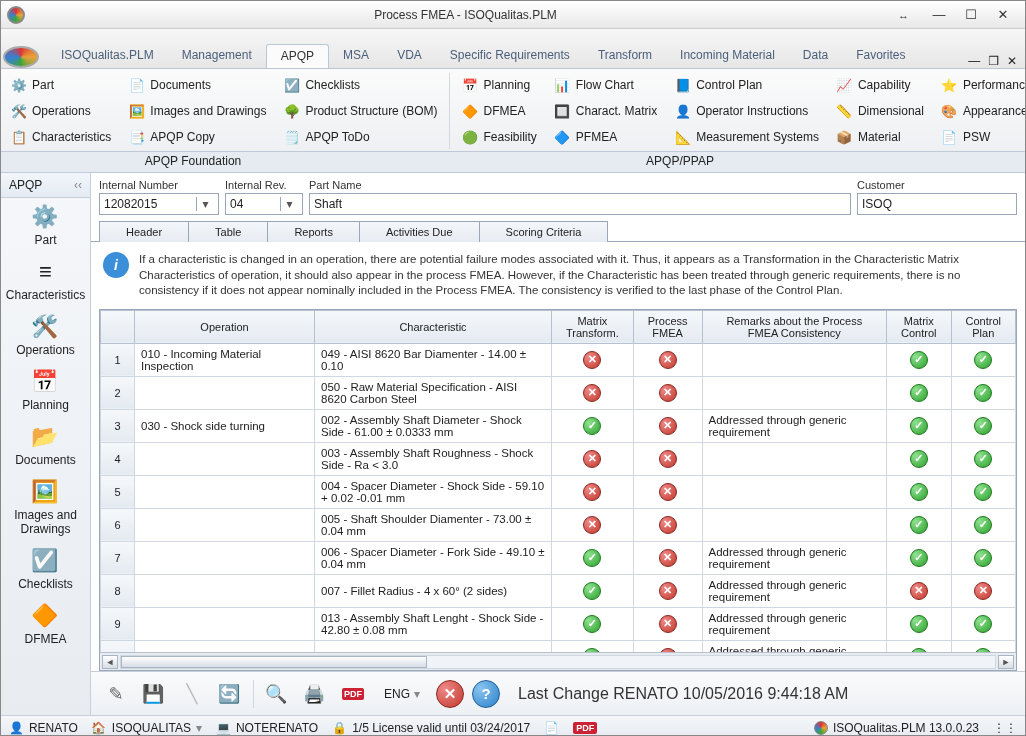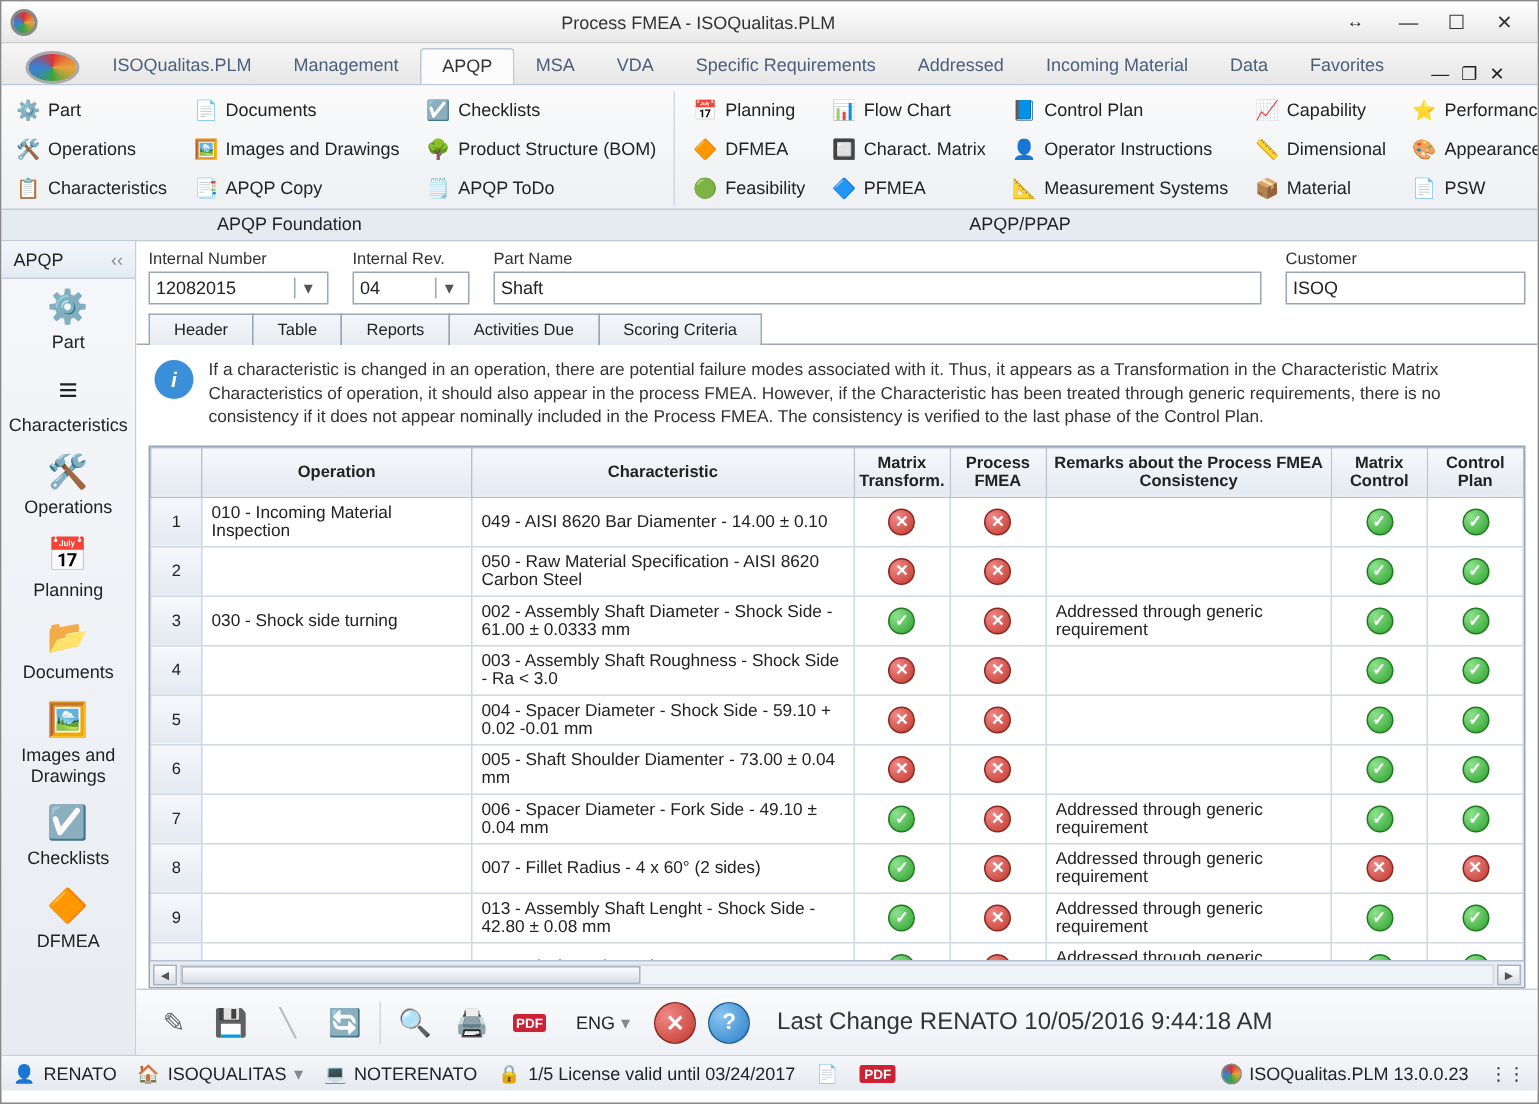--- a/index.html
+++ b/index.html
@@ -2,56 +2,56 @@
 <html><head>
 <meta charset="utf-8">
 <style>
 *{box-sizing:border-box;margin:0;padding:0;font-family:"Segoe UI",Tahoma,Arial,sans-serif;font-size:12px;color:#222}
 body{background:#fff;width:1026px;height:736px;overflow:hidden;border:1px solid #888}
 .titlebar{height:28px;background:linear-gradient(#fff,#e8e8e8);display:flex;align-items:center;padding:0 6px;border-bottom:1px solid #ccc}
 .titlebar .logo{width:18px;height:18px;border-radius:50%;background:conic-gradient(#d33,#e9a23a,#3aa63a,#3a7fd3,#d33);margin-right:8px;border:2px solid #888}
 .titlebar .title{flex:1;text-align:center;font-size:12px;color:#333}
 .titlebar .wbtn{width:32px;height:20px;display:flex;align-items:center;justify-content:center;color:#333;font-size:13px;cursor:pointer}
 .titlebar .resize-icon{font-size:11px;letter-spacing:2px;margin-right:12px}
-.menubar{height:28px;background:linear-gradient(#f7f7f7,#e6e6e6);display:flex;align-items:flex-end;padding:0 16px;border-bottom:1px solid #b9c7d7}
+.menubar{height:40px;background:linear-gradient(#f7f7f7,#e6e6e6);display:flex;align-items:flex-end;padding:0 2px;border-bottom:1px solid #b9c7d7}
 .menubar .mlogo{width:36px;height:22px;border-radius:50%;background:conic-gradient(#d33,#e9a23a,#3aa63a,#3a7fd3,#d33);border:2px solid #aaa;margin-right:8px}
 .mtab{padding:4px 14px 5px;color:#4a5f7a;cursor:pointer}
 .mtab.active{background:#fbfbfb;border:1px solid #b9c7d7;border-bottom:none;border-radius:3px 3px 0 0;color:#333}
 .menubar .mdi{margin-left:auto;display:flex;gap:8px;padding-right:6px;color:#888}
 .ribbon{background:linear-gradient(#fbfbfb,#eef0f3);border-bottom:1px solid #c0cad6;padding:4px 6px 2px;display:flex;gap:4px}
 .ribgroup{border-right:1px solid #d0d8e2;padding-right:8px;margin-right:4px}
 .ribgroup:last-child{border-right:none}
 .ribgrid{display:grid;grid-template-rows:repeat(3,24px);grid-auto-flow:column;gap:2px 10px}
 .ritem{display:flex;align-items:center;gap:5px;padding:2px 4px;white-space:nowrap;cursor:pointer}
 .ricon{width:16px;height:16px;display:flex;align-items:center;justify-content:center;font-size:13px}
 .ribfooter{display:flex;justify-content:space-around;background:#e6ebf1;color:#6a7a8f;font-size:11px;padding:2px 0 4px;border-bottom:1px solid #c0cad6}
 .ribfooter>div{flex:1;text-align:center}
 .mainrow{display:flex;height:542px}
 .leftbar{width:90px;background:linear-gradient(#f5f7fa,#e8ecf1);border-right:1px solid #c5ced9;display:flex;flex-direction:column}
 .leftbar .tab{padding:5px 8px;background:linear-gradient(#f2f6fb,#e4ebf3);border-bottom:1px solid #c5ced9;font-size:11px;display:flex;justify-content:space-between;align-items:center}
 .leftbar .tab .chev{color:#888}
 .sb-item{display:flex;flex-direction:column;align-items:center;padding:6px 2px;cursor:pointer;text-align:center;font-size:11px;color:#3a4a5f;gap:3px}
 .sb-item .sicon{width:30px;height:26px;display:flex;align-items:center;justify-content:center;font-size:22px}
 .content{flex:1;background:#fff;display:flex;flex-direction:column;overflow:hidden}
-.fieldrow{display:flex;gap:16px;padding:6px 8px 2px;align-items:flex-start}
+.fieldrow{display:flex;gap:6px;padding:6px 8px 2px;align-items:flex-start}
 .fld{display:flex;flex-direction:column;gap:2px}
 .fld label{font-size:11px;color:#333}
 .fld .input{height:22px;border:1px solid #9aa7b8;background:#fff;padding:0 4px;display:flex;align-items:center;font-size:12px}
 .fld .combo{display:flex}
 .fld .combo .arrow{width:18px;border-left:1px solid #9aa7b8;display:flex;align-items:center;justify-content:center;color:#555}
 .subtabs{display:flex;padding:4px 8px 0;gap:0;border-bottom:1px solid #9aa7b8}
-.subtab{padding:4px 16px;border:1px solid #9aa7b8;border-bottom:none;background:linear-gradient(#f3f6fa,#e7ecf2);margin-right:-1px;font-size:11px;cursor:pointer;margin-bottom:-1px}
+.subtab{padding:4px 26px;border:1px solid #9aa7b8;border-bottom:none;background:linear-gradient(#f3f6fa,#e7ecf2);margin-right:-1px;font-size:11px;cursor:pointer;margin-bottom:-1px}
 .subtab.active{background:#f9f2dc;border-bottom:1px solid #f9f2dc}
 .infobar{display:flex;gap:10px;padding:10px 12px;align-items:flex-start;background:#fff}
 .infobar .iicon{min-width:26px;height:26px;border-radius:50%;background:#3a8fd8;color:#fff;display:flex;align-items:center;justify-content:center;font-weight:bold;font-style:italic;font-size:14px}
 .infobar .itext{font-size:11.5px;line-height:1.35;color:#333}
 .tablewrap{margin:0 8px;border:1px solid #9aa7b8;flex:1;overflow:hidden;position:relative;background:#fff;display:flex;flex-direction:column}
 .tbl{flex:1;overflow:auto}
 table{border-collapse:collapse;width:100%}
-th{background:linear-gradient(#f6f8fb,#e4eaf1);border:1px solid #b5c1d0;padding:4px 2px;font-weight:bold;font-size:11px;text-align:center;position:sticky;top:0}
+th{background:linear-gradient(#f6f8fb,#e4eaf1);border:1px solid #b5c1d0;padding:4px 14px;font-weight:normal;font-size:11px;text-align:center;position:sticky;top:0}
 td{border:1px solid #cfd7e1;padding:4px 6px;font-size:11.5px;vertical-align:middle}
 td.rownum{background:linear-gradient(#f6f8fb,#e4eaf1);text-align:center;width:34px;font-size:11px}
 td.center{text-align:center}
 .ok,.bad{display:inline-flex;width:18px;height:18px;border-radius:50%;align-items:center;justify-content:center;color:#fff;font-size:11px;font-weight:bold}
 .ok{background:radial-gradient(circle at 30% 30%,#8fe28f,#2ca02c);border:1px solid #1f7a1f}
 .bad{background:radial-gradient(circle at 30% 30%,#f08888,#c0392b);border:1px solid #8a2720}
 .hscroll{height:18px;background:#e8ecf1;border-top:1px solid #b5c1d0;display:flex;align-items:center;padding:0 2px;gap:2px}
 .hscroll .sbtn{width:16px;height:14px;background:linear-gradient(#fff,#d8dee6);border:1px solid #aab5c4;display:flex;align-items:center;justify-content:center;font-size:9px;color:#555}
 .hscroll .track{flex:1;height:14px;background:#f0f3f7;border:1px solid #cfd7e1;display:flex;align-items:center}
 .hscroll .thumb{height:100%;background:linear-gradient(#fefefe,#d6dde6);border:1px solid #aab5c4}
@@ -80,21 +80,21 @@
 
 <div class="menubar">
   <div class="mlogo"></div>
   <div id="menu-tabs" style="display:flex">
       <div class="mtab">ISOQualitas.PLM</div>
       <div class="mtab">Management</div>
       <div class="mtab active">APQP</div>
       <div class="mtab">MSA</div>
       <div class="mtab">VDA</div>
       <div class="mtab">Specific Requirements</div>
-      <div class="mtab">Addressed</div>
+      <div class="mtab">Transform</div>
       <div class="mtab">Incoming Material</div>
       <div class="mtab">Data</div>
       <div class="mtab">Favorites</div>
     </div>
   <div class="mdi">
     <span>—</span>
     <span>❐</span>
     <span>✕</span>
   </div>
 </div>

